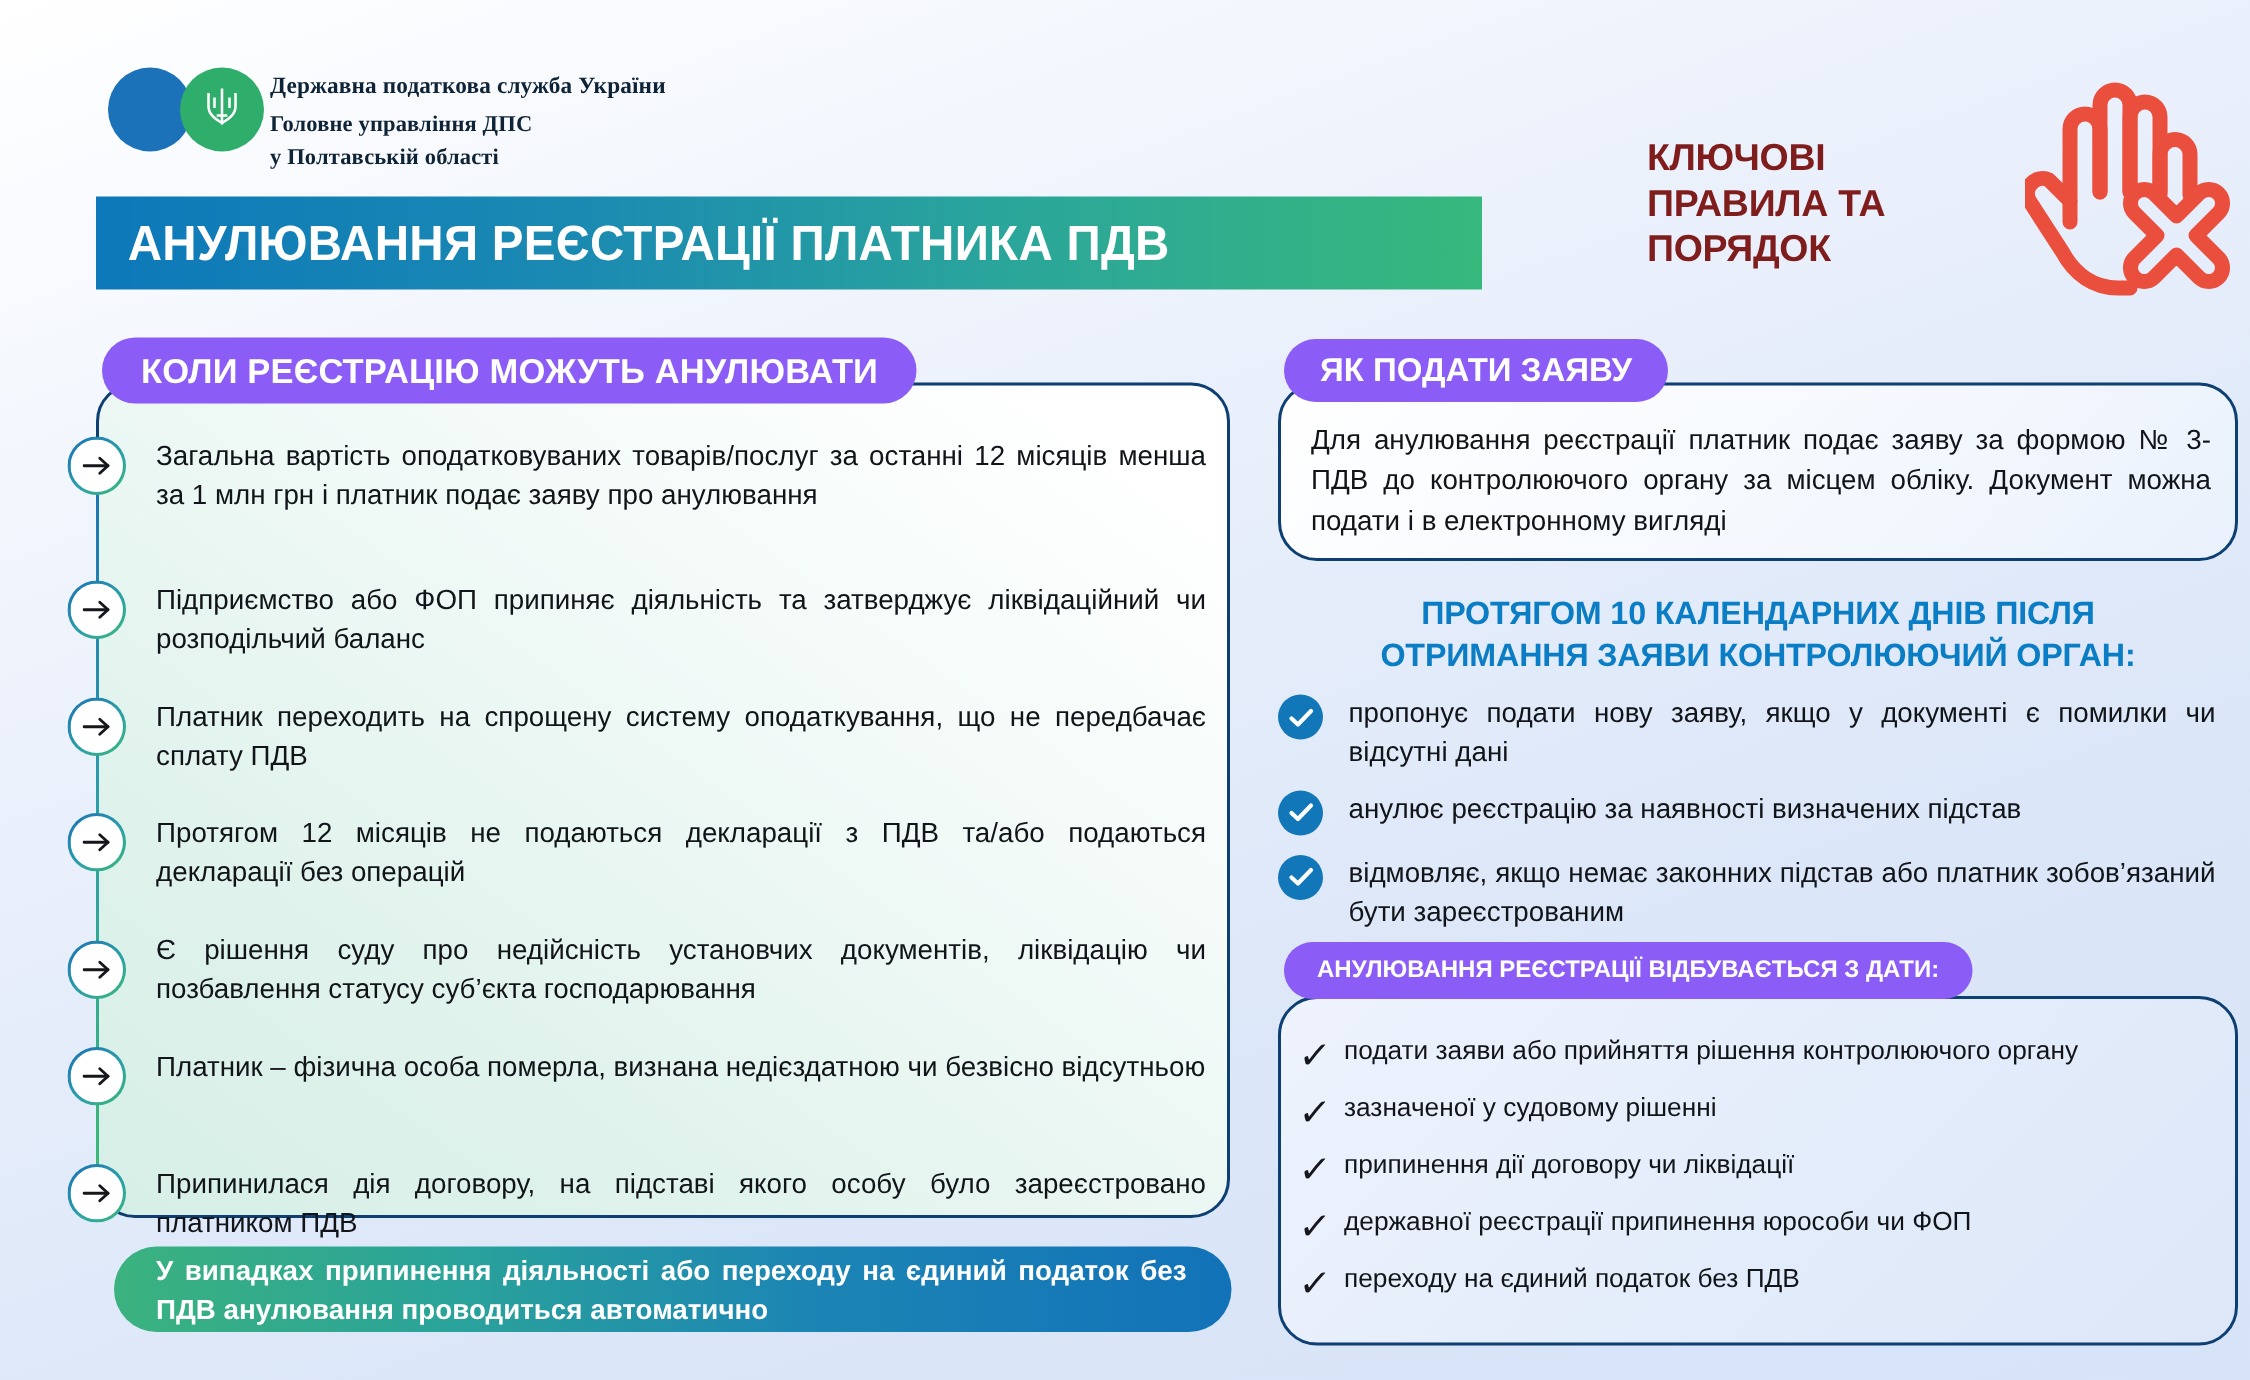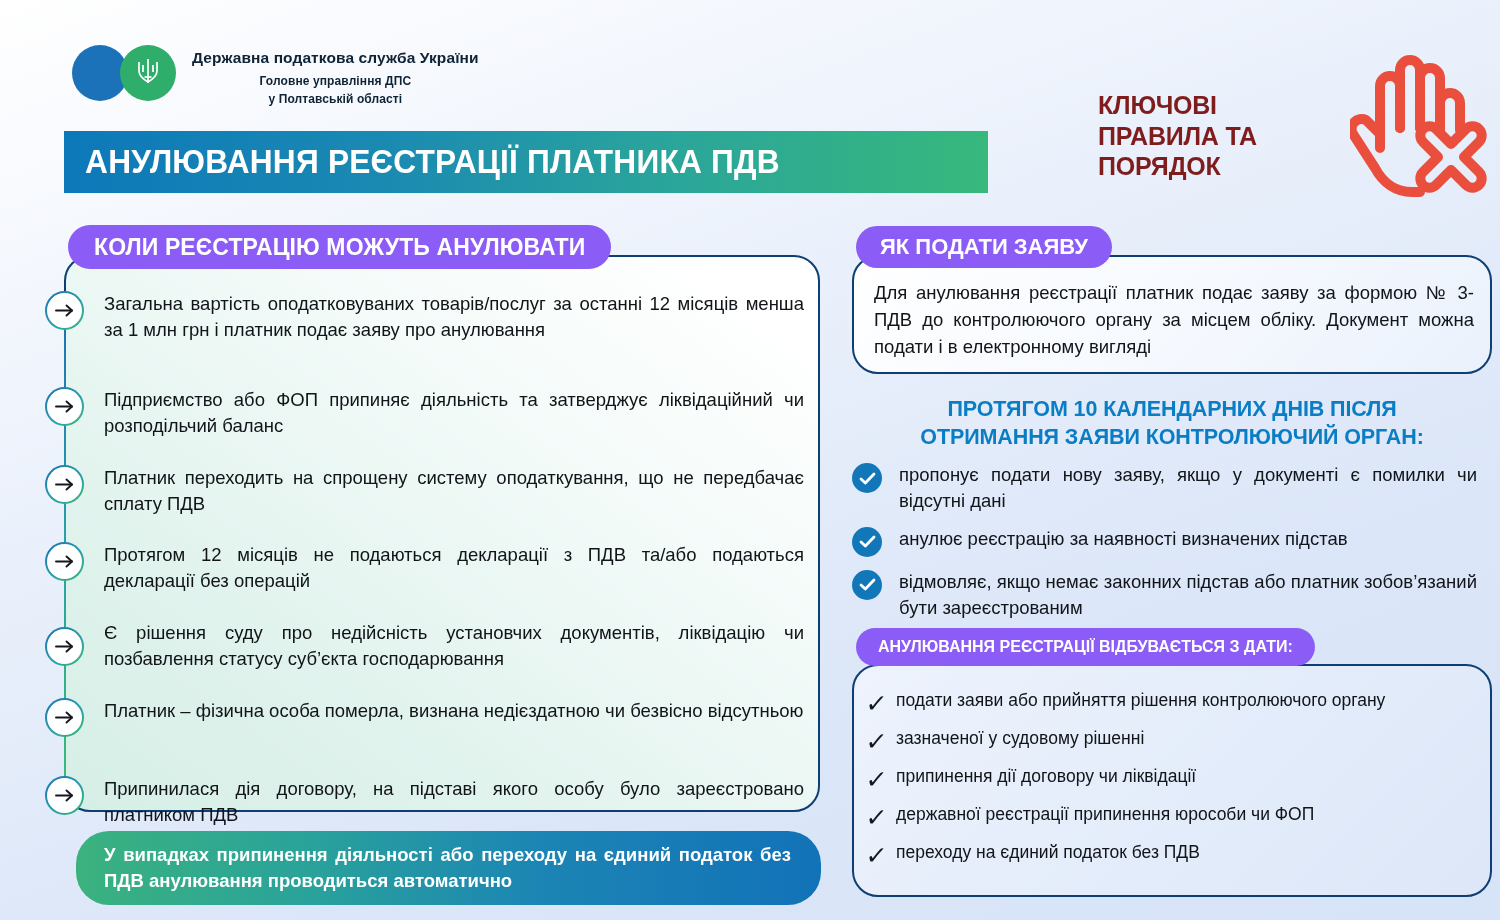--- a/index.html
+++ b/index.html
@@ -10,37 +10,37 @@
   body {
     font-family: "Liberation Sans", "DejaVu Sans", sans-serif;
     background: linear-gradient(160deg, #ffffff 0%, #eef3fc 30%, #dbe6f8 70%, #d7e3f7 100%);
     position: relative;
   }
 
   
   .header {
     position: absolute;
     left: 72px; top: 42px;
-    display: flex; align-items: flex-start; gap: 16px;
+    display: flex; align-items: flex-start; gap: 4px; font-family: Liberation Serif, serif;
   }
   .logo-marks { display: flex; align-items: center; margin-top: 3px; }
   .logo-circle { width: 56px; height: 56px; border-radius: 50%; }
   .logo-blue { background: #1b72b8; }
   .logo-green {
     background: #2eae6a; margin-left: -8px;
     display: flex; align-items: center; justify-content: center;
   }
   .logo-text { padding-top: 4px; }
   .logo-line1 {
     font-size: 15.5px; font-weight: bold; color: #0e2336;
     letter-spacing: .1px; line-height: 1.5;
   }
   .logo-line2 {
-    font-size: 12px; font-weight: bold; color: #0e2336;
-    letter-spacing: .1px; line-height: 1.45; margin-top: 4px; text-align: center;
+    font-size: 15px; font-weight: bold; color: #0e2336;
+    letter-spacing: .1px; line-height: 1.45; margin-top: 4px;
   }
 
   
   .title-bar {
     position: absolute;
     left: 64px; top: 131px;
     width: 924px; height: 62px;
     background: linear-gradient(90deg, #0d78b9 0%, #1b8ab2 35%, #2aa59b 65%, #37b87c 100%);
     display: flex; align-items: center;
   }
@@ -135,21 +135,21 @@
     line-height: 1.42;
     color: #111418;
     text-align: justify;
     text-justify: inter-word;
   }
 
   
   #bottom-banner {
     position: absolute;
     left: 76px; top: 831px;
-    width: 745px; height: 74px;
+    width: 745px; height: 57px;
     border-radius: 33px;
     background: linear-gradient(90deg, #3bb27e 0%, #2aa39a 30%, #1c85b4 62%, #1272b8 100%);
     display: flex; align-items: center;
   }
   #bottom-banner .bn-text {
     color: #ffffff;
     font-size: 18.5px;
     font-weight: bold;
     line-height: 1.38;
     padding: 0 30px 0 28px;

